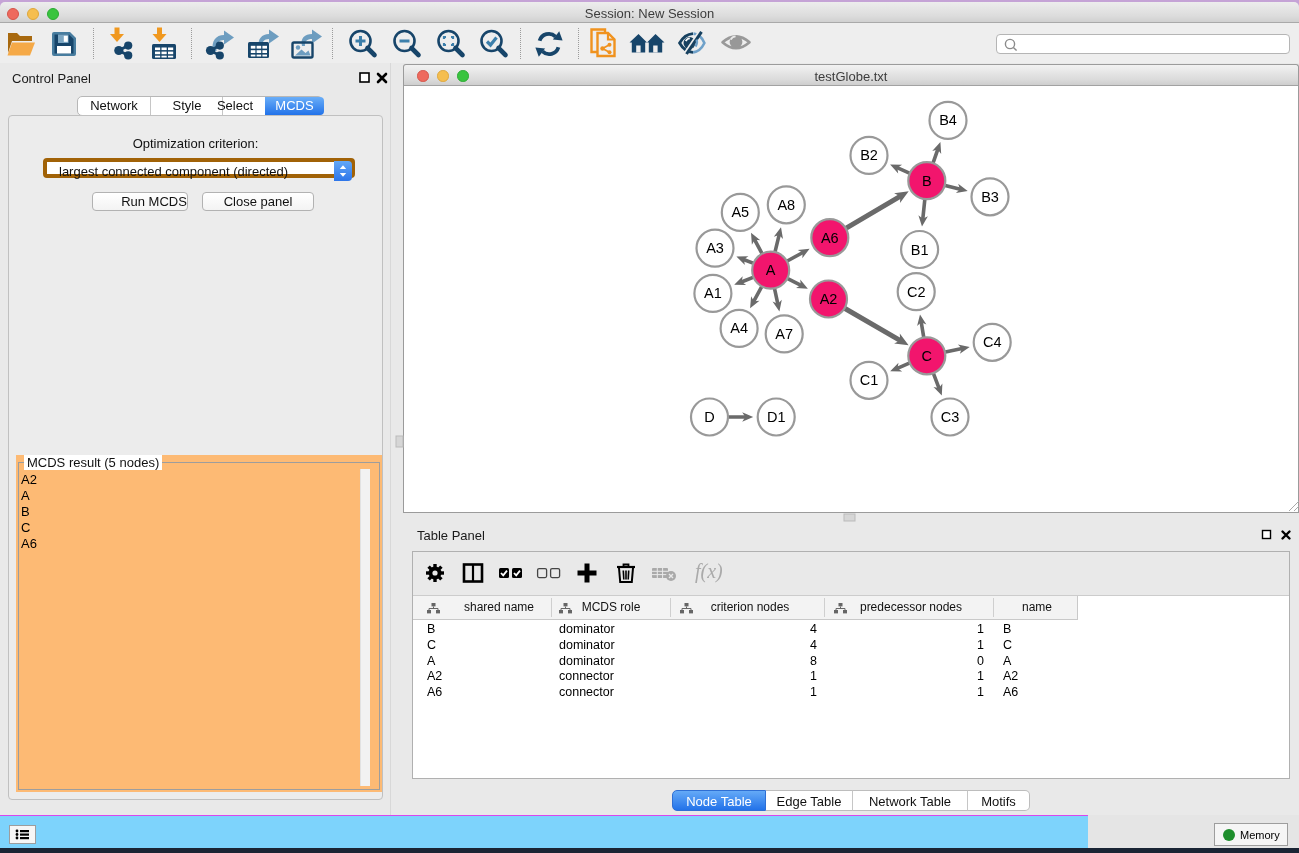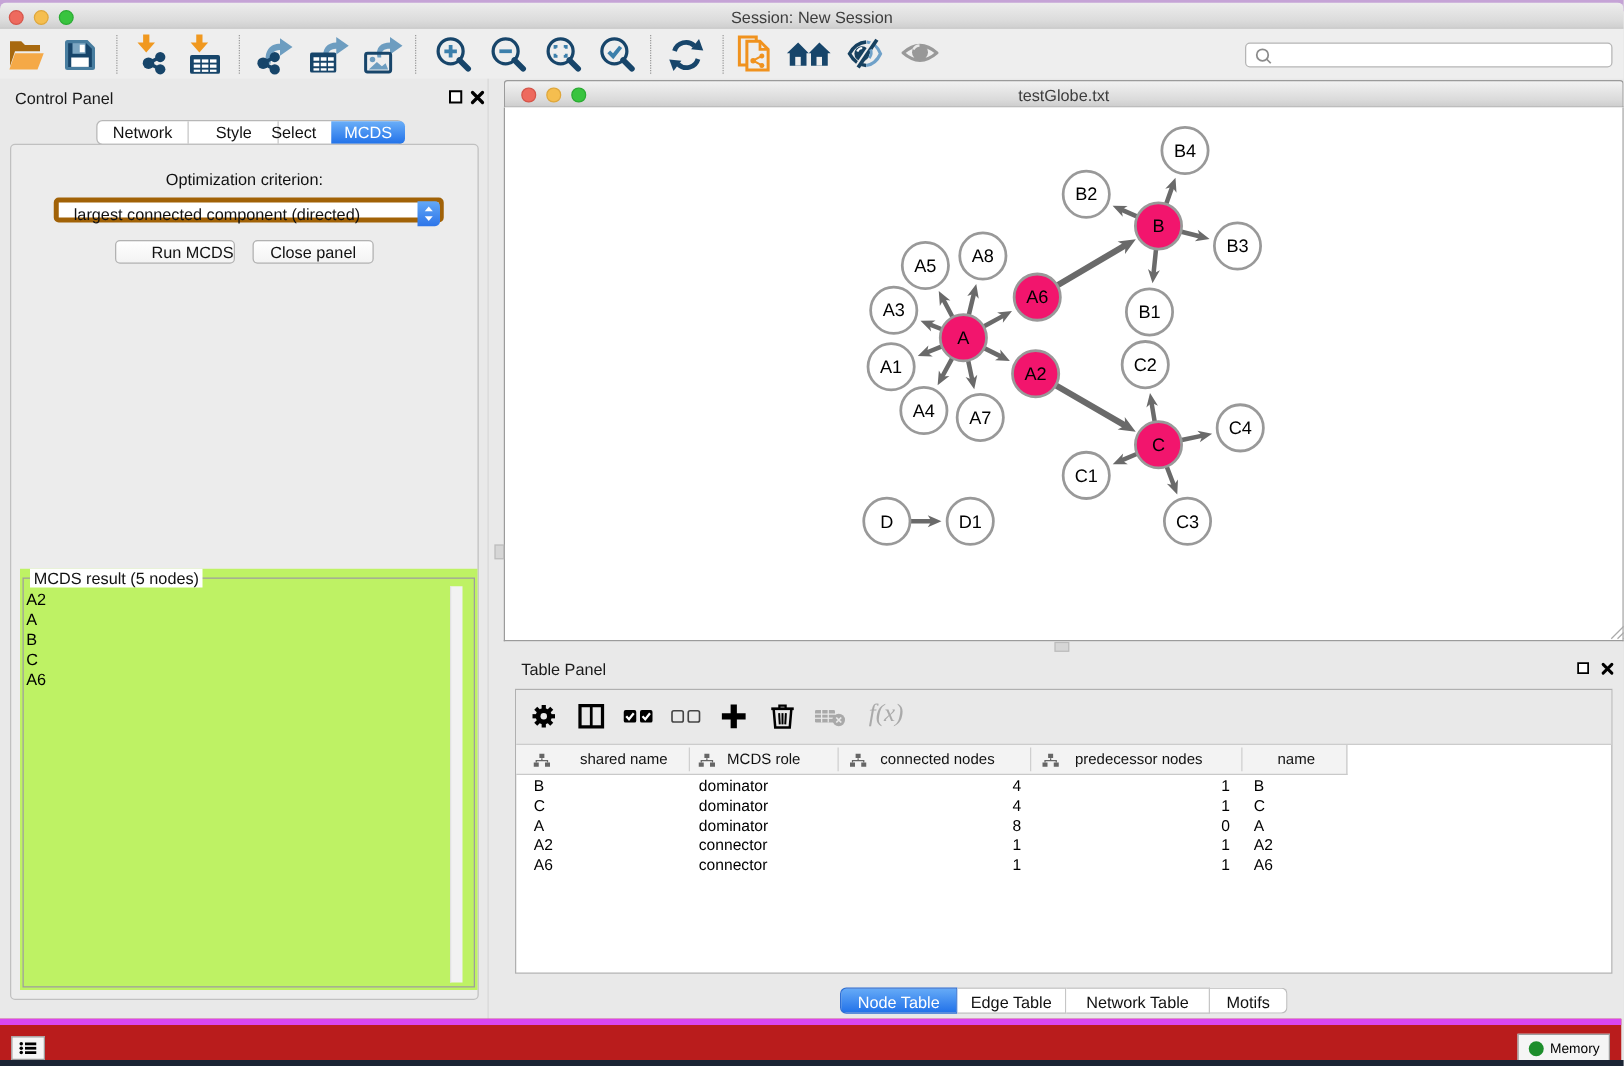--- a/index.html
+++ b/index.html
@@ -25,21 +25,21 @@
 #tabpanel { left:8px; top:52px; width:375px; height:685px; background:#ececec;
   border:1px solid #c0c0c0; border-radius:4px; }
 #optlabel { left:0; top:73px; width:391px; text-align:center; font-size:13px; color:#111; }
 #combo { left:43px; top:95px; width:312px; height:20px; background:#fff;
   border:4px solid #a16207; border-radius:4px; font-size:13px; }
 #combo .txt { position:absolute; left:12px; top:2px; color:#111; }
 #combo .step { position:absolute; right:-1px; top:-1px; width:18px; height:20px;
   border-radius:0 4px 4px 0; background:linear-gradient(#63a8f7,#2d75e9); }
 .btn { position:absolute; height:19px; background:linear-gradient(#ffffff,#f3f3f3);
   border:1px solid #b2b2b2; border-radius:4px; font-size:13px; text-align:center; color:#111; }
-#resultbox { left:16px; top:392px; width:366px; height:337px; background:#bef264; }
+#resultbox { left:16px; top:392px; width:366px; height:337px; background:#fdba74; }
 #rb-border { left:1.5px; top:7px; width:362px; height:328px; border:1px solid #9d9d9d; }
 #rb-label { left:8px; top:0px; background:#fff; padding:0 3px; font-size:13px; color:#111; }
 #rb-items { left:5px; top:17px; font-size:13px; line-height:15.9px; color:#000; }
 #rb-scroll { left:344px; top:14px; width:10px; height:317px; background:#f2f2f2; border-left:1px solid #e2e2e2;}
 
 #netwin { left:403px; top:1px; width:896px; height:449px; }
 #nw-title { left:0; top:0; width:896px; height:22px;
   background:linear-gradient(#f2f2f2,#dadada 75%,#cecece);
   border:1px solid #9b9b9b; border-bottom:1px solid #a2a2a2; border-radius:3px 3px 0 0; }
 #nw-title .tl { position:absolute; top:5px; width:11.5px; height:11.5px; border-radius:50%; }
@@ -53,21 +53,21 @@
 #tp-toolbar { left:0px; top:0px; width:876px; height:44px; background:#e9e9e9; border-bottom:1px solid #cccccc;}
 #tp-header { left:0px; top:44px; width:665px; height:24px; background:#f3f3f3; border-bottom:1px solid #c9c9c9; border-right:1px solid #c9c9c9; font-size:12px; color:#111; }
 .th { position:absolute; top:4px; }
 .colsep { position:absolute; top:2px; height:19px; width:0; border-left:1px solid #cfcfcf; }
 .row { position:absolute; left:0; width:876px; height:15.8px; font-size:12.5px; color:#000; }
 .cell { position:absolute; top:1px; }
 #tp-tabs { left:269px; top:268px; height:21px; font-size:13px; }
 .tptab { position:absolute; top:0; height:21px; line-height:21px; text-align:center;
   background:#fff; border-top:1px solid #bdbdbd; border-bottom:1px solid #bdbdbd; color:#111; }
 
-#statusbar { left:0; top:815px; width:1297px; height:33px; background:#b91c1c; border-top:5px solid #d946ef; }
+#statusbar { left:0; top:815px; width:1088px; height:33px; background:#7dd3fc; border-top:1px solid #d946ef; }
 #sb-btn { left:9px; top:9px; width:27px; height:19px; background:#f6f6f6; border:1px solid #9d9d9d; }
 #mem-btn { left:1214px; top:7px; width:74px; height:23px; background:#f5f5f5; border:1px solid #9d9d9d; font-size:11px; }
 #darkstrip { left:0; top:848px; width:1299px; height:5px; background:#1a2434; }
 svg { position:absolute; overflow:visible; }
 </style>
 </head>
 <body>
 <div id="purpletop" class="abs"></div>
 <div id="titlebar" class="abs">
   <div class="tl" style="left:7px;background:#ee6a5e;border:0.5px solid #d5554a;"></div>
@@ -250,21 +250,21 @@
 <div id="combo" class="abs">
   <div class="txt">largest connected component (directed)</div>
   <div class="step">
         <svg width="18" height="20" style="left:0;top:0;">
     <path d="M9 4.2 L12.2 8 L5.8 8 Z" fill="#fff"></path>
     <path d="M9 15.8 L12.2 12 L5.8 12 Z" fill="#fff"></path>
   </svg>
       </div>
 </div>
 <div class="btn" style="left:92px;top:129px;width:96px;line-height:18px;padding-left:28px;">Run MCDS</div>
-<div class="btn" style="left:202px;top:129px;width:97px;line-height:18px;">Close panel</div>
+<div class="btn" style="left:202px;top:129px;width:112px;line-height:18px;">Close panel</div>
 <div id="resultbox" class="abs">
   <div id="rb-border" class="abs"></div>
   <div id="rb-label" class="abs">MCDS result (5 nodes)</div>
   <div id="rb-items" class="abs">A2<br>A<br>B<br>C<br>A6</div>
   <div id="rb-scroll" class="abs"></div>
 </div>
 <div id="netwin" class="abs">
   <div id="nw-title" class="abs">
     <div class="tl" style="left:13px;background:#ee6a5e;border:0.5px solid #d5554a;"></div>
     <div class="tl" style="left:33px;background:#f5be4f;border:0.5px solid #dfa73b;"></div>
@@ -459,21 +459,21 @@
       <div class="th" style="left:160px;width:76px;text-align:center;">MCDS role</div>
       <div class="colsep" style="left:257px;"></div>
       <svg width="13" height="11" style="left:267px;top:7px;">
             <g fill="#666">
               <rect x="4.5" y="0" width="4" height="3.4"></rect>
               <rect x="0" y="7" width="4" height="3.4"></rect>
               <rect x="9" y="7" width="4" height="3.4"></rect>
             </g>
             <path d="M6.5 3.5 V5.5 M2 7 V5.5 H11 V7" stroke="#666" fill="none" stroke-width="1"></path>
           </svg>
-      <div class="th" style="left:285px;width:104px;text-align:center;">connected nodes</div>
+      <div class="th" style="left:285px;width:104px;text-align:center;">criterion nodes</div>
       <div class="colsep" style="left:411px;"></div>
       <svg width="13" height="11" style="left:421px;top:7px;">
             <g fill="#666">
               <rect x="4.5" y="0" width="4" height="3.4"></rect>
               <rect x="0" y="7" width="4" height="3.4"></rect>
               <rect x="9" y="7" width="4" height="3.4"></rect>
             </g>
             <path d="M6.5 3.5 V5.5 M2 7 V5.5 H11 V7" stroke="#666" fill="none" stroke-width="1"></path>
           </svg>
       <div class="th" style="left:440px;width:116px;text-align:center;">predecessor nodes</div>

